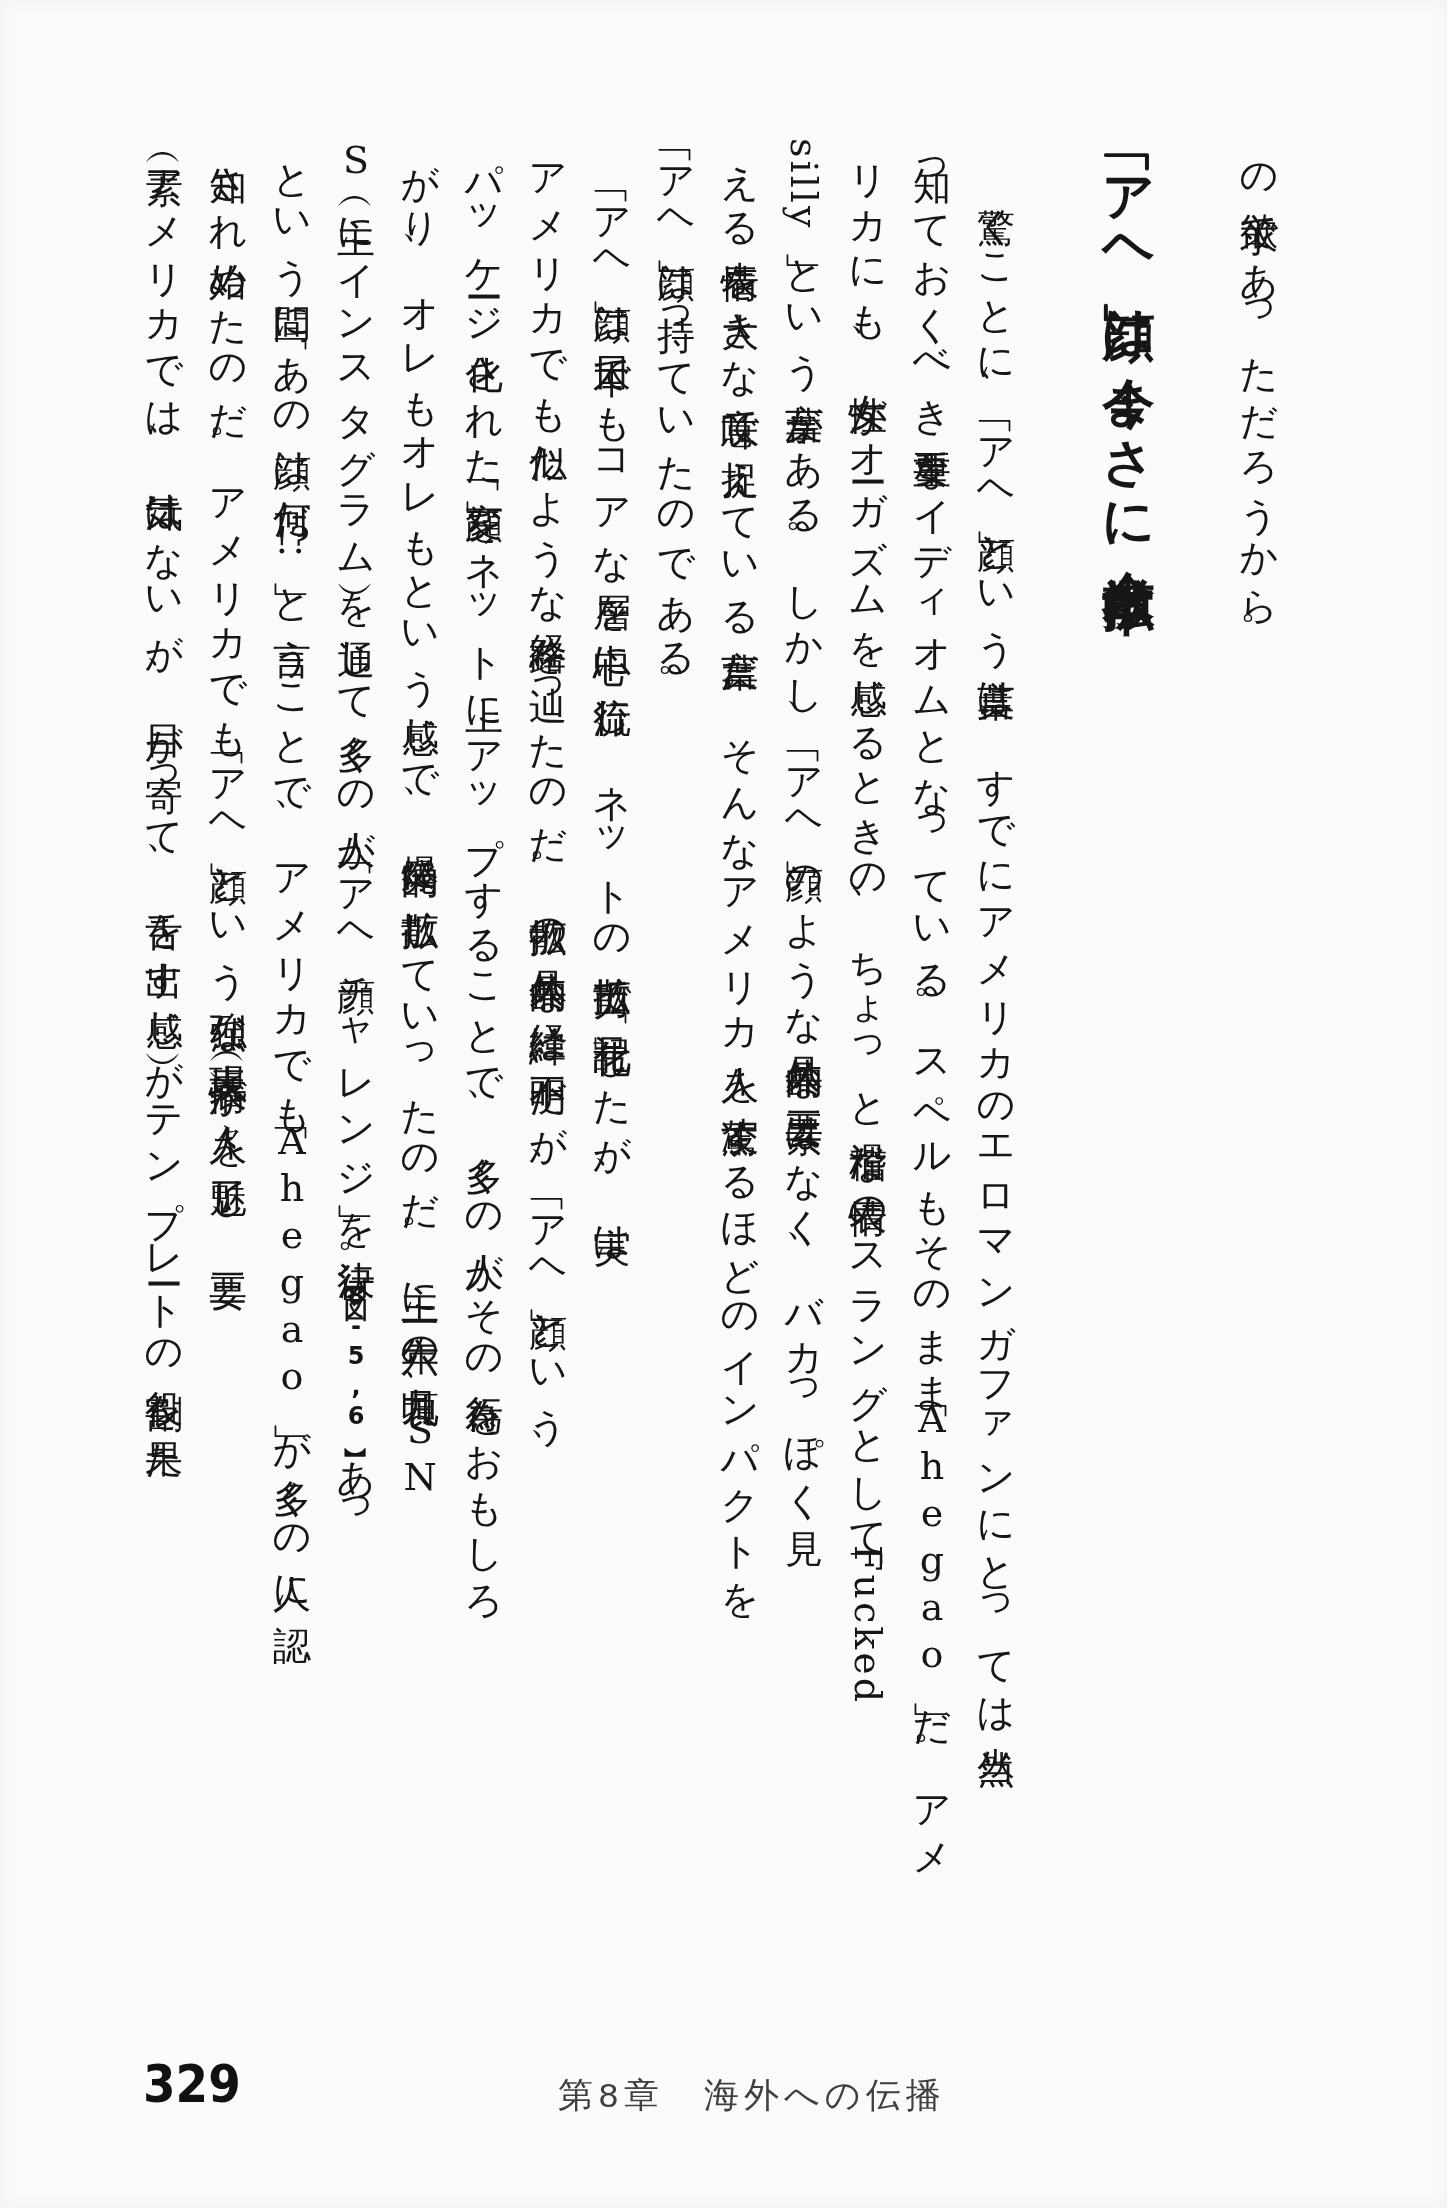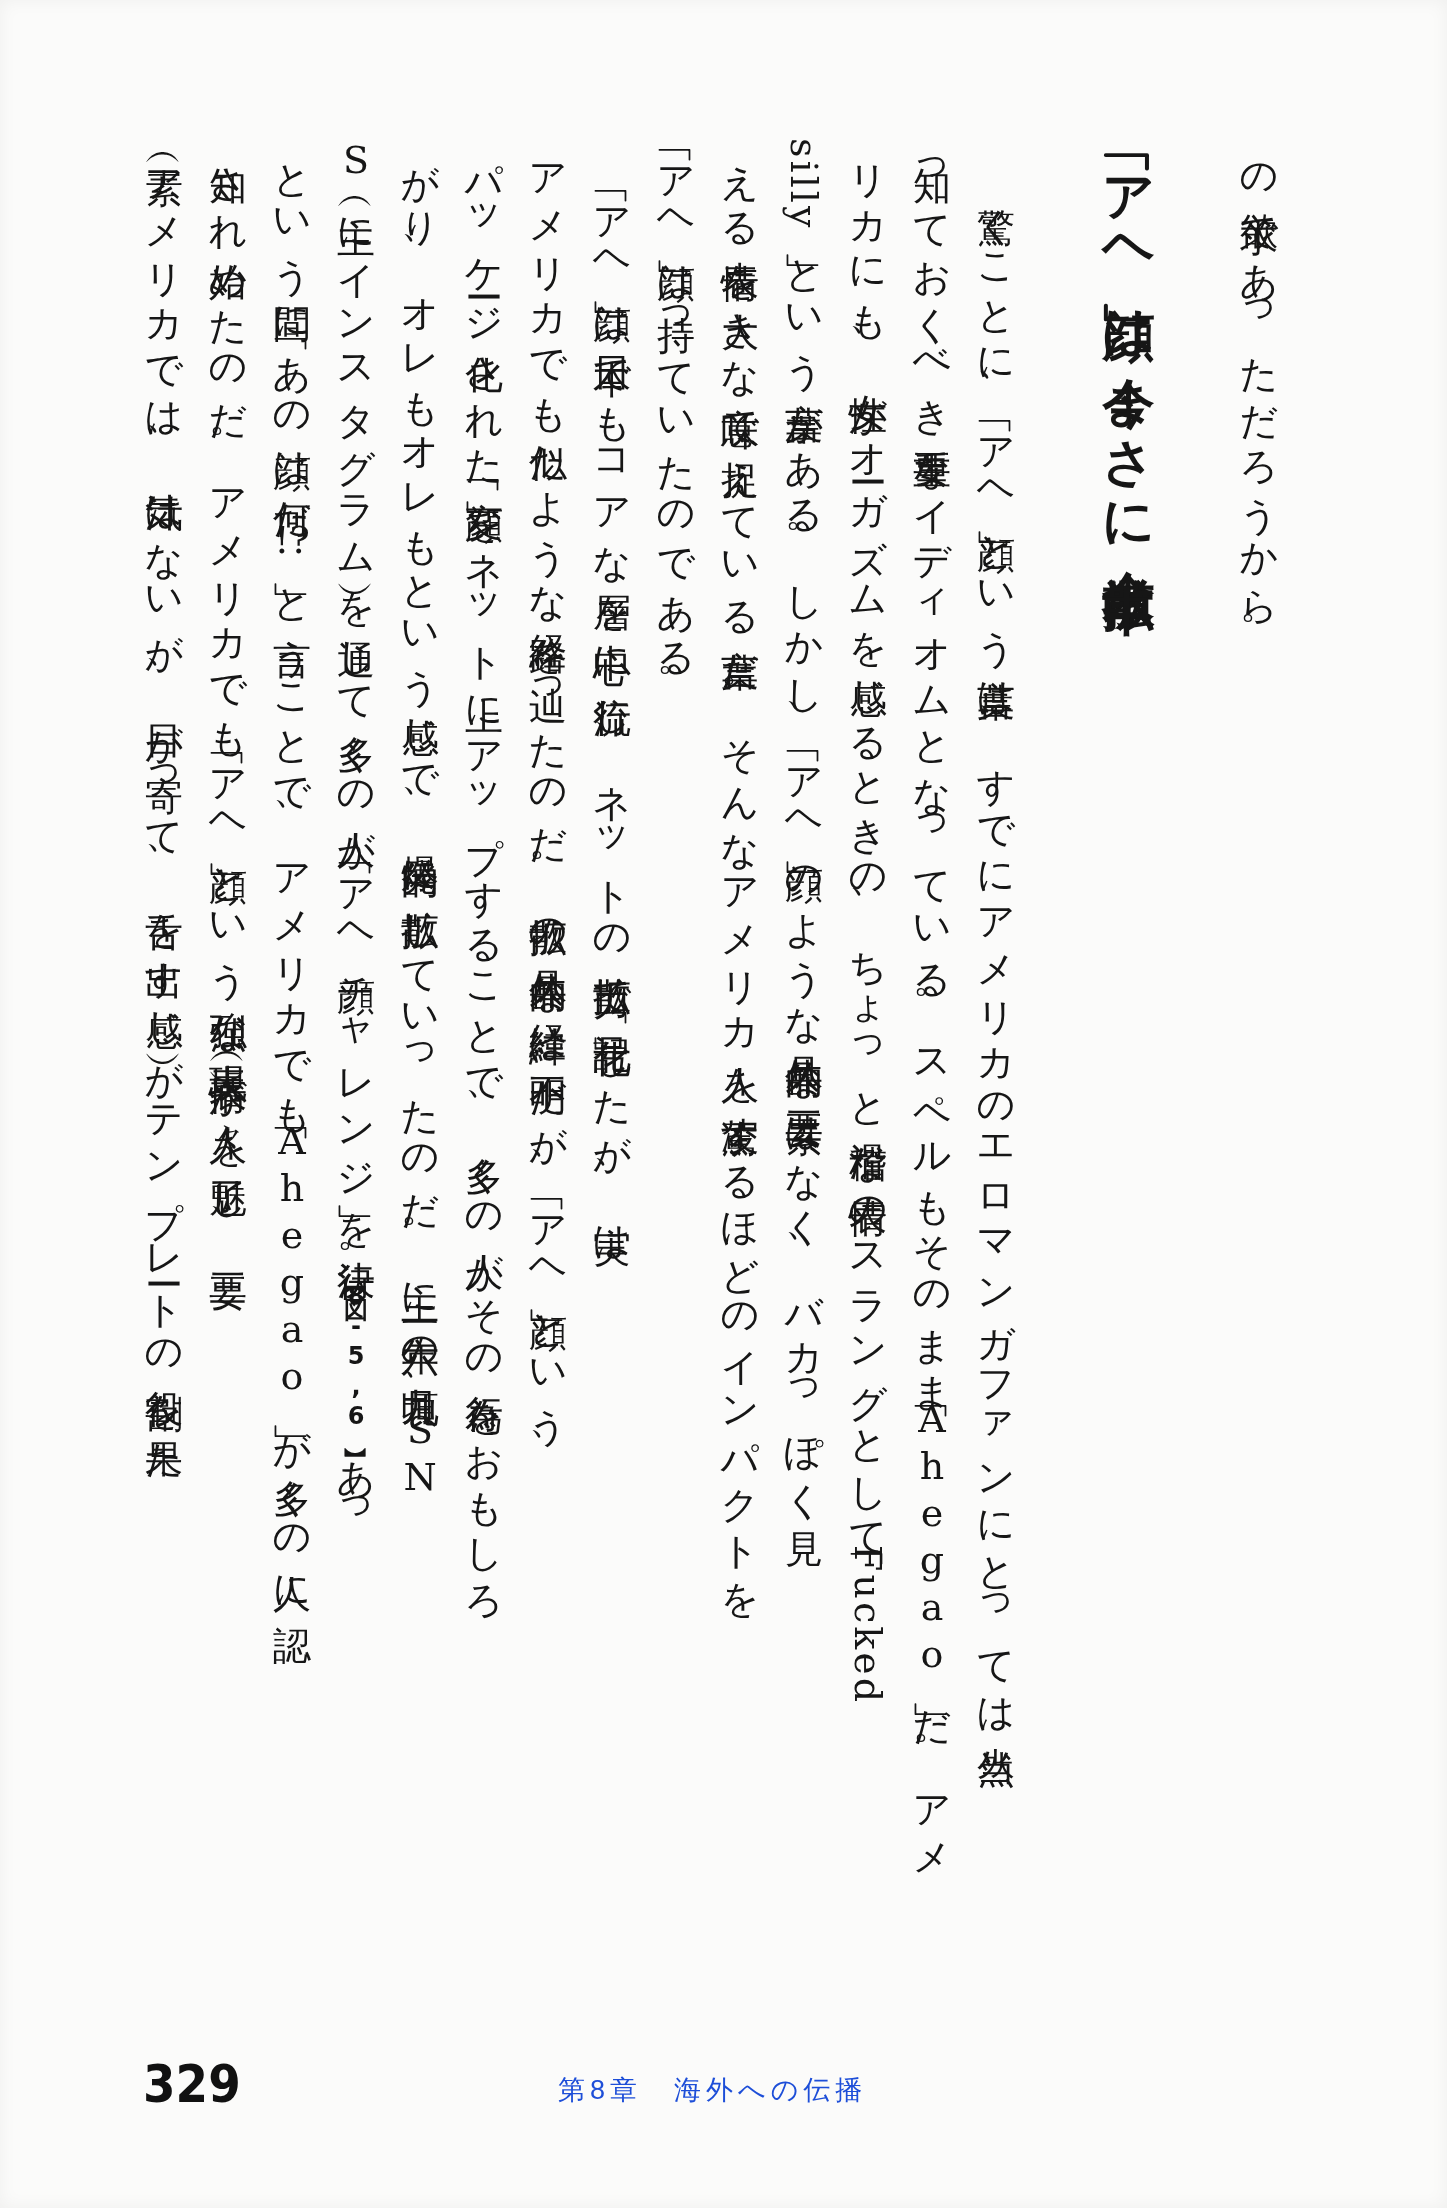--- a/index.html
+++ b/index.html
@@ -69,24 +69,24 @@
     font-size: 52px;
     letter-spacing: 0px;
     transform: scaleX(0.9);
     transform-origin: left top;
     color: #111;
   }
   .footer-chapter {
     position: absolute;
     left: 558px;
     top: 2072px;
-    font-family: Liberation Sans, sans-serif;
-    font-size: 27px;
+    font-family: Liberation Mono, monospace;
+    font-size: 35px;
     letter-spacing: 5px;
-    color: #1d4ed8;
+    color: #404040;
   }
 </style>
 </head>
 <body>
 
 <div class="page">
 
   <main class="text-block">
     <div class="line intro">の欲求であっただろうから。</div>
 

